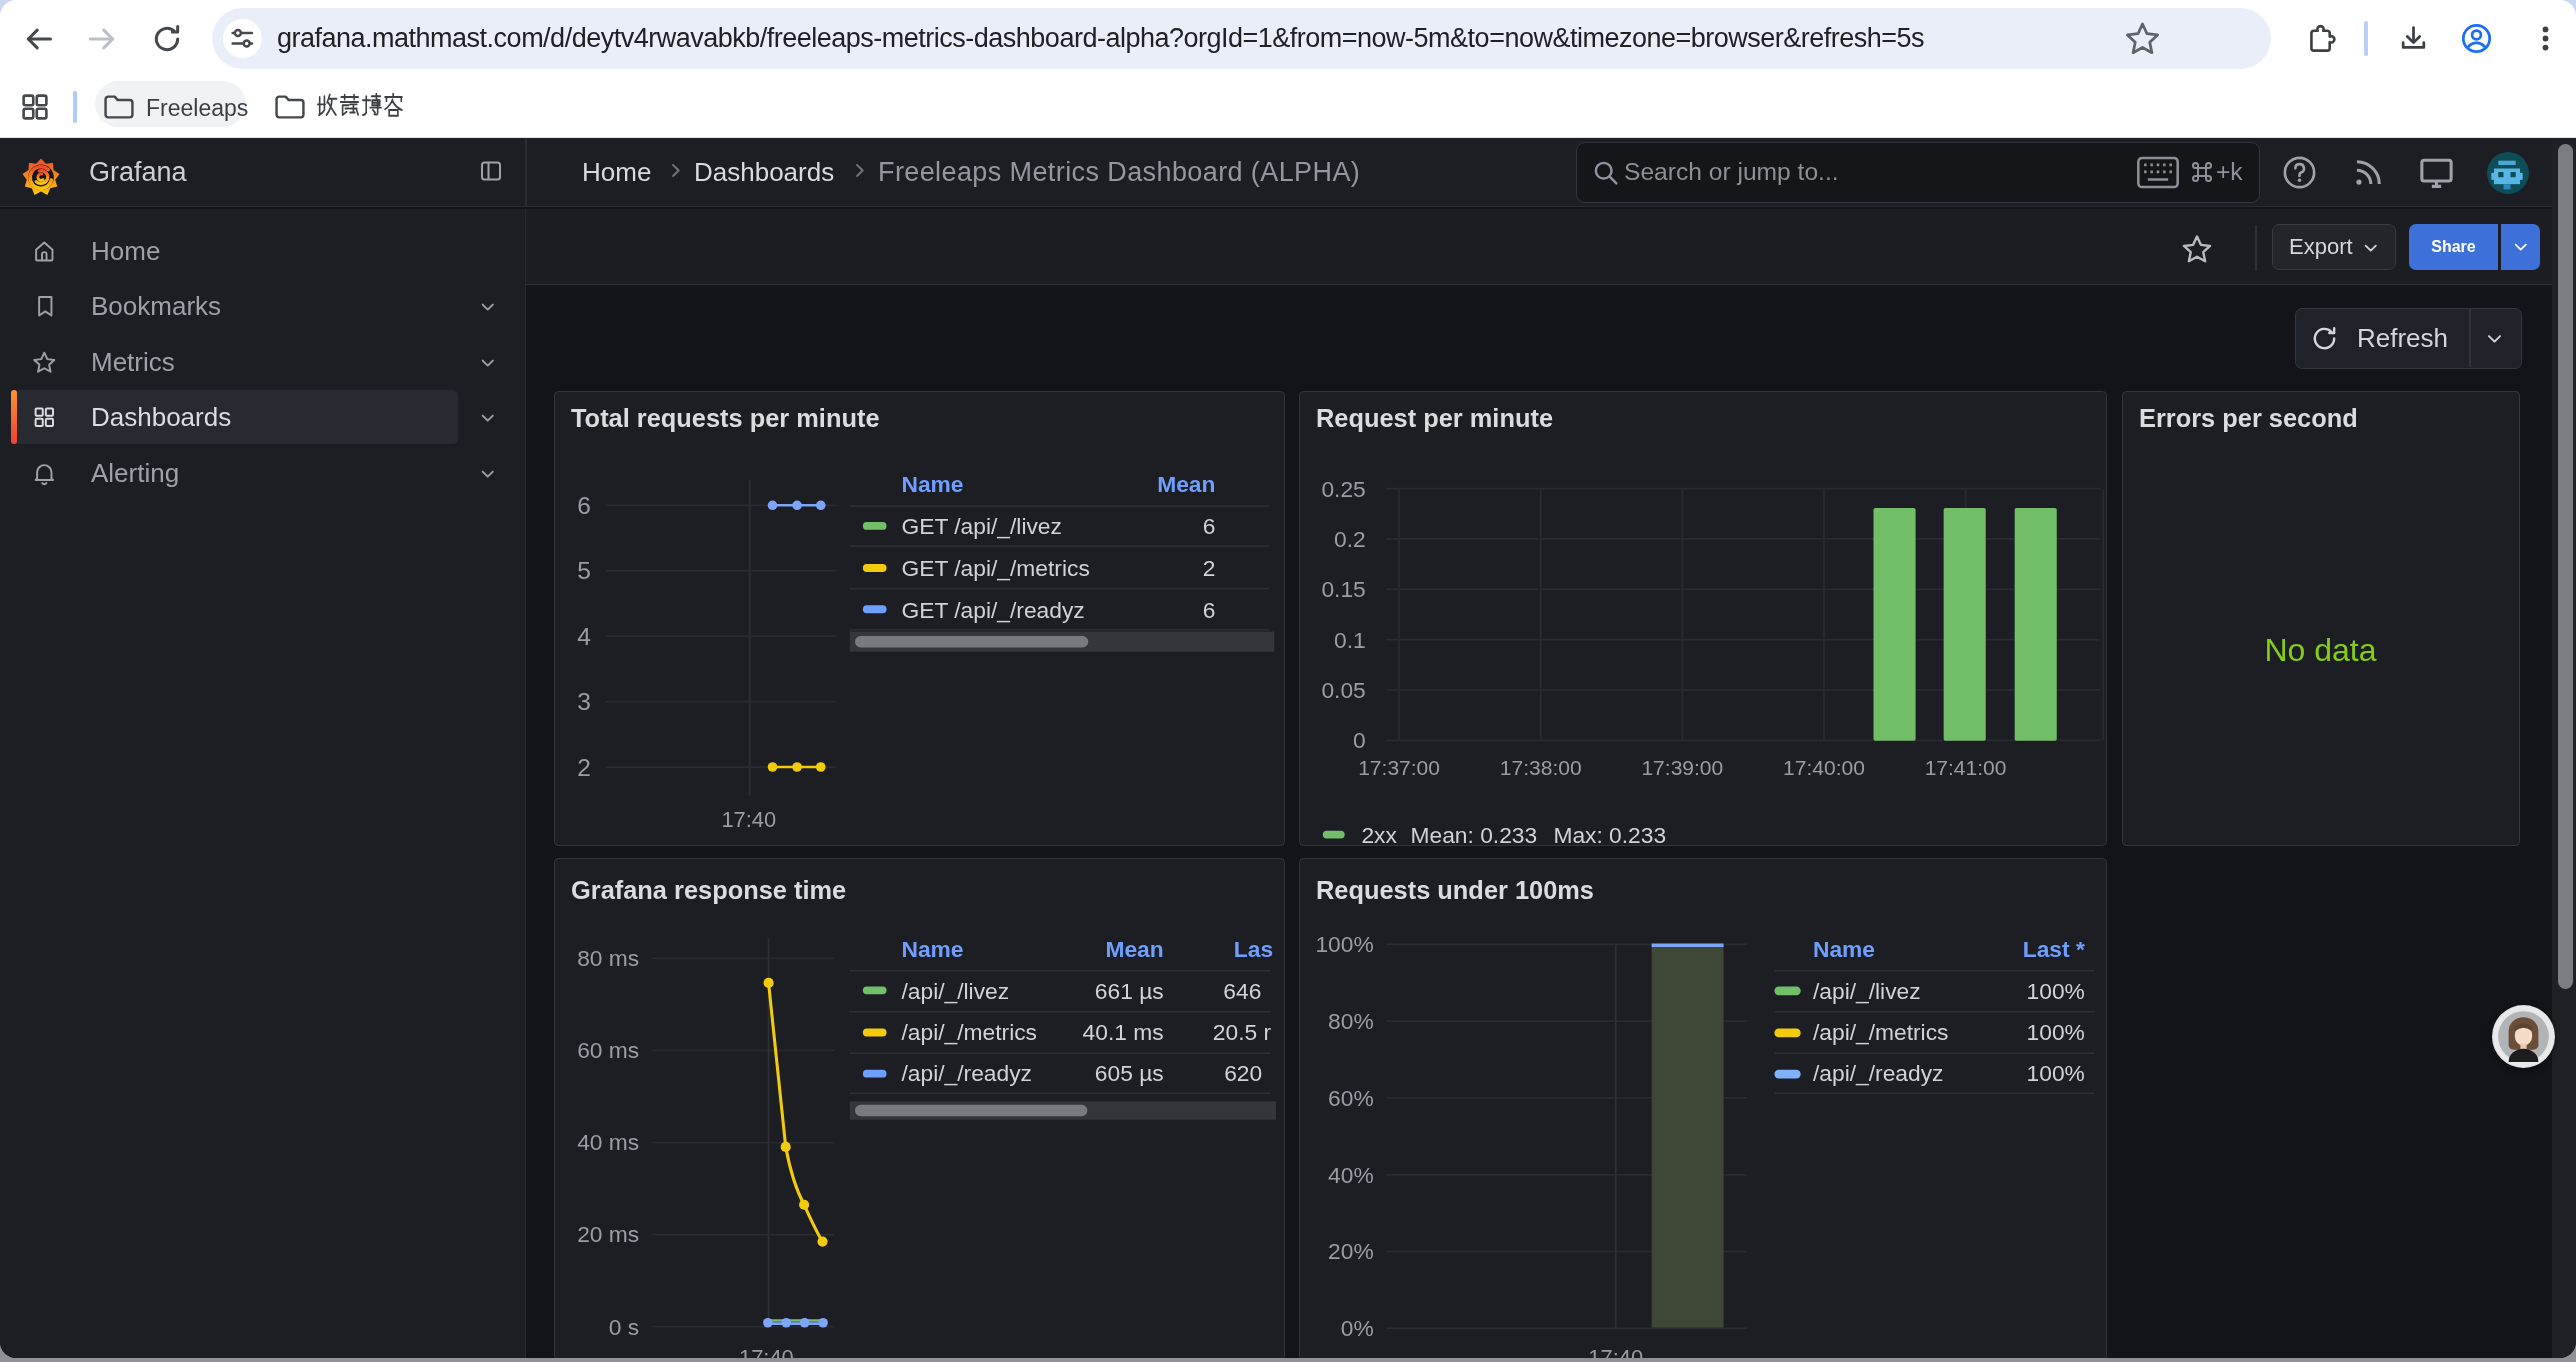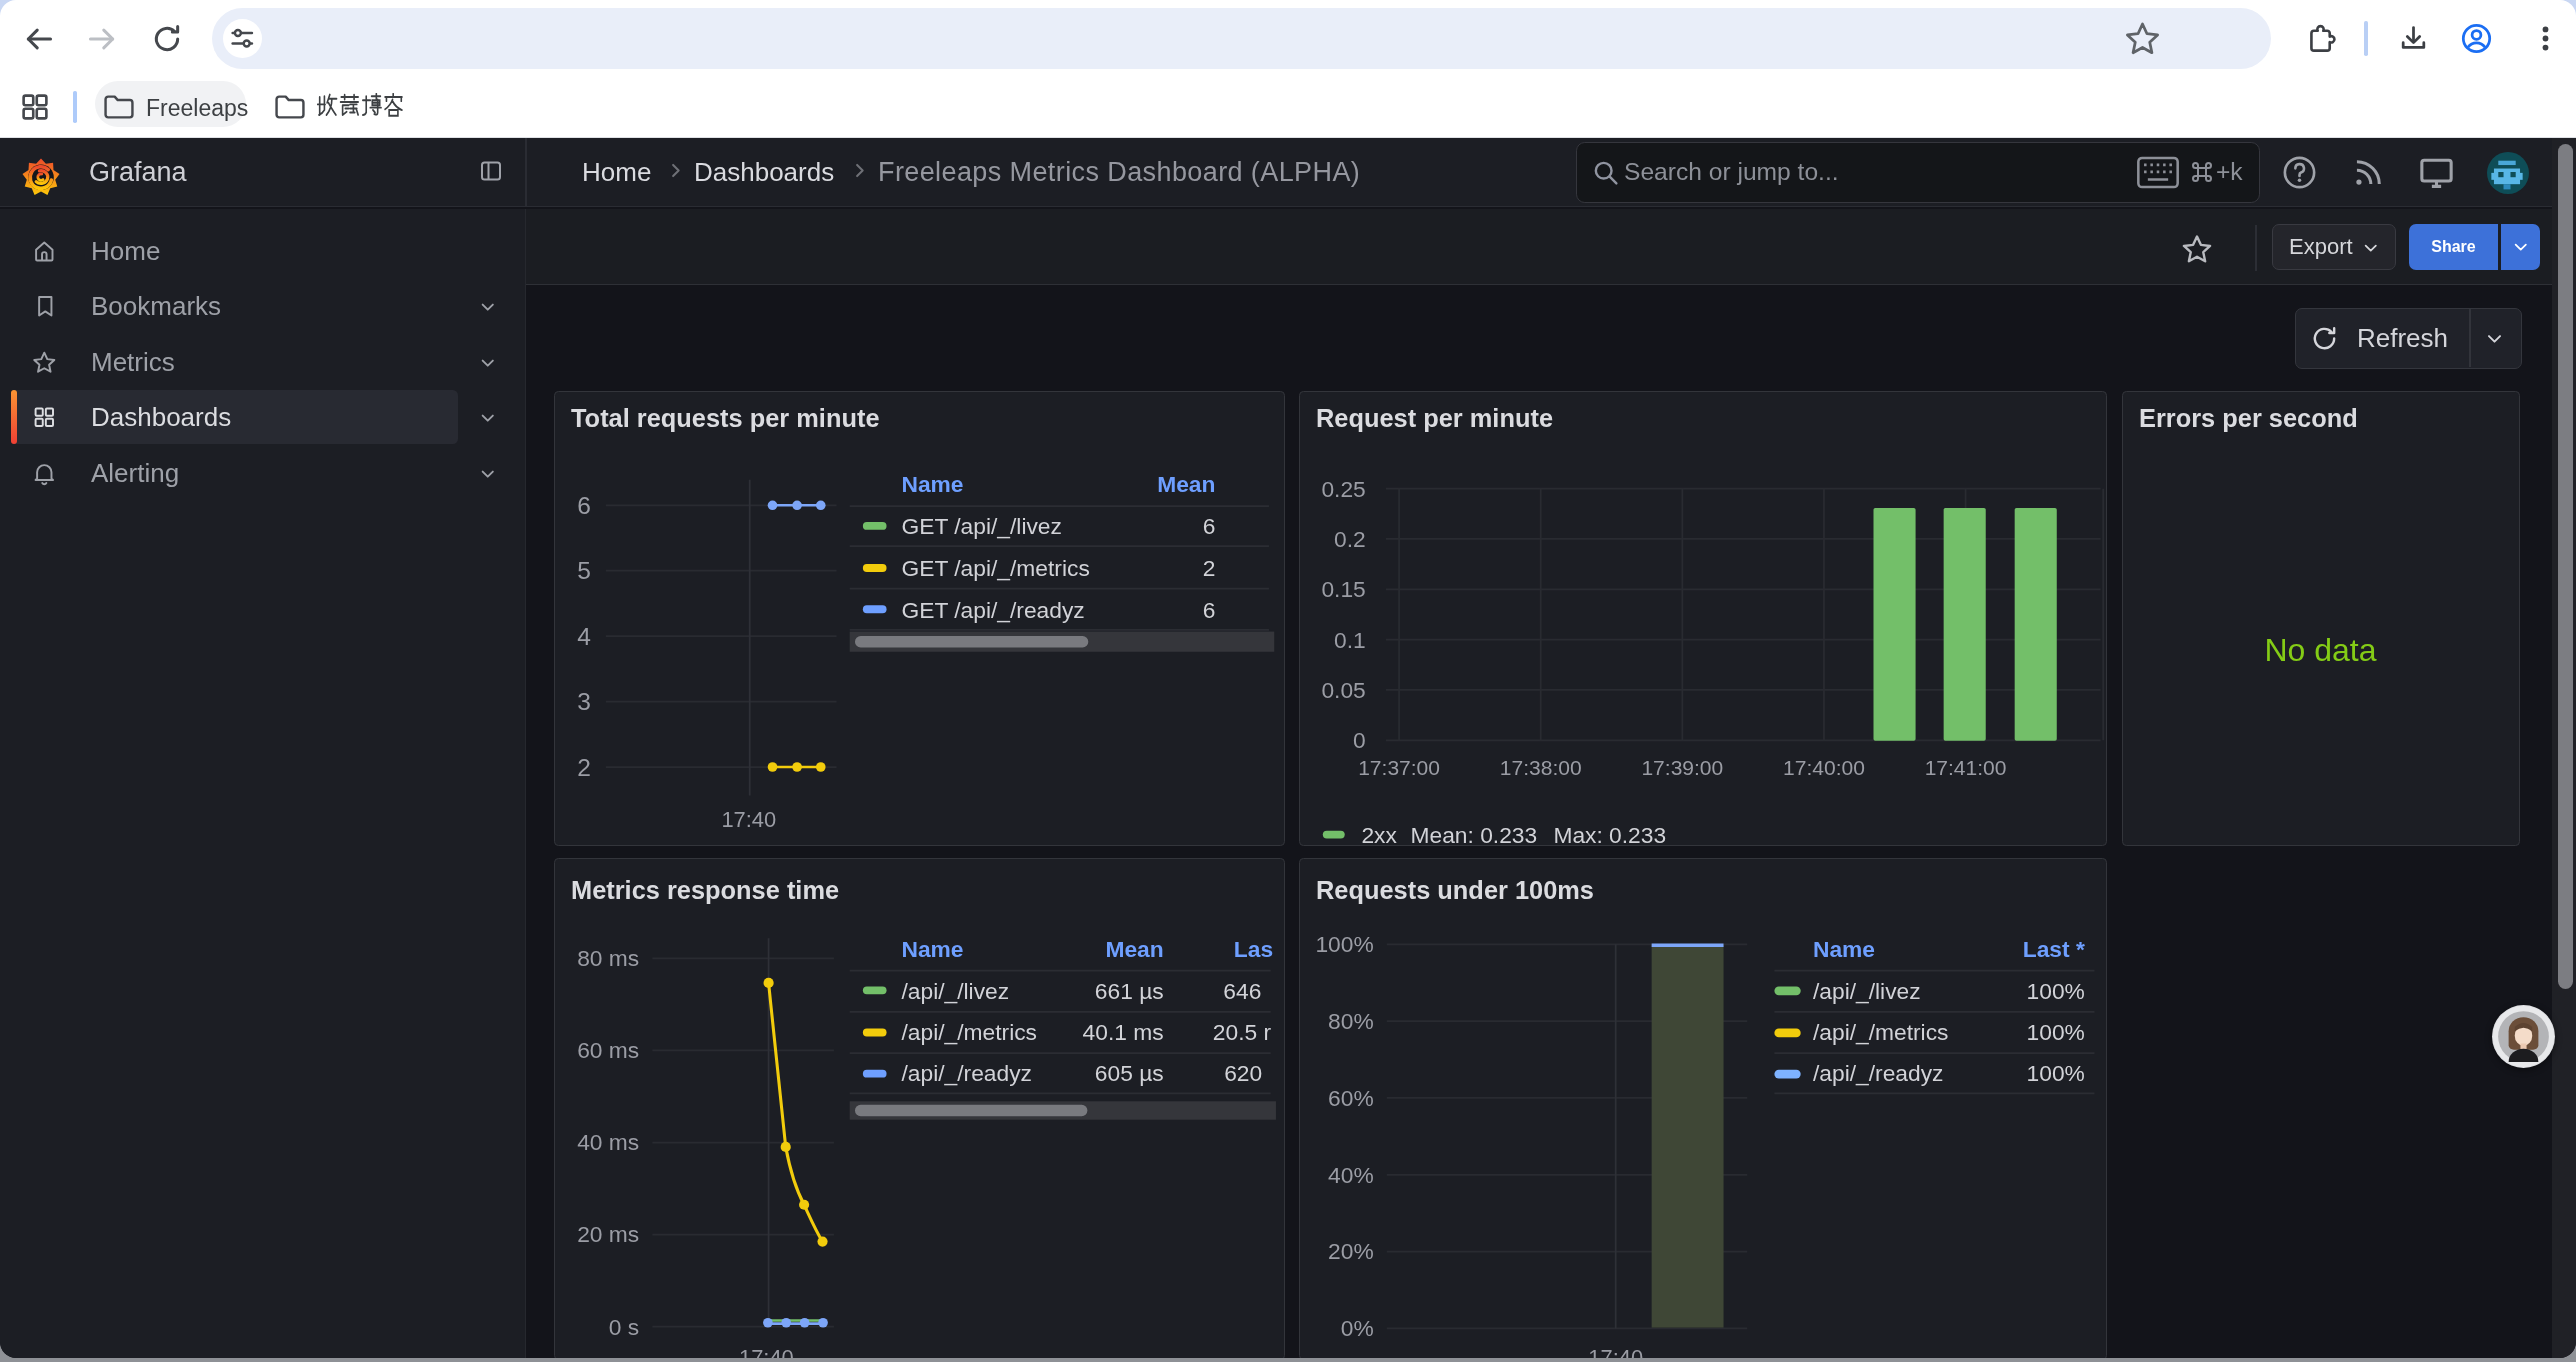--- a/index.html
+++ b/index.html
@@ -49,20 +49,21 @@
 </style>
 </head>
 <body>
 <div class="screen">
  <div class="abs" style="left:0;top:0;width:53px;height:53px;background:#c9d7f3"></div>
  <div class="abs" style="right:0;top:0;width:53px;height:53px;background:#c9d7f3"></div>
  <div class="window">
 
   <div class="abs urlpill"></div>
   <div class="abs tunecirc"></div>
+  <div class="abs urltext">grafana.mathmast.com/d/deytv4rwavabkb/freeleaps-metrics-dashboard-alpha?orgId=1&amp;from=now-5m&amp;to=now&amp;timezone=browser&amp;refresh=5s</div>
 
   <svg class="abs" style="left:23px;top:23px" width="32" height="32" viewBox="0 0 36 36" fill="none" stroke="#45484d" stroke-width="3.4" stroke-linecap="round" stroke-linejoin="round">
         <path d="M31 18 H6"></path>
         <path d="M16 8 L6 18 L16 28"></path>
       </svg>
   <svg class="abs" style="left:86px;top:23px" width="32" height="32" viewBox="0 0 36 36" fill="none" stroke="#bcbfc4" stroke-width="3.4" stroke-linecap="round" stroke-linejoin="round">
         <path d="M5 18 H30"></path>
         <path d="M20 8 L30 18 L20 28"></path>
       </svg>
   <svg class="abs" style="left:151px;top:23px" width="32" height="32" viewBox="0 0 36 36" fill="none" stroke="#45484d" stroke-width="3.4" stroke-linecap="round" stroke-linejoin="round">
@@ -378,21 +379,21 @@
         </g>
       </svg>
     </div>
 
     <div class="abs panel p3">
       <div class="ptitle">Errors per second</div>
       <div class="abs" style="left:0;top:240px;width:395px;text-align:center;font-size:32px;color:#84cc16">No data</div>
     </div>
 
     <div class="abs panel p4">
-      <div class="ptitle" style="top:16.7px">Metrics response time</div>
+      <div class="ptitle" style="top:16.7px">Grafana response time</div>
       <svg class="abs" style="left:0;top:8.8px" width="728" height="492" viewBox="0 0 830 561" font-family="Liberation Sans" font-size="24">
         <g stroke="#292b31" stroke-width="2">
           <path d="M111 103 H318 M111 208 H318 M111 313 H318 M111 418 H318 M111 523 H318"></path>
           <path d="M243.5 80 V523" stroke="#2e3037"></path>
         </g>
         <g fill="#9b9da5" font-size="26">
           <text x="96" y="112" text-anchor="end">80 ms</text>
           <text x="96" y="217" text-anchor="end">60 ms</text>
           <text x="96" y="322" text-anchor="end">40 ms</text>
           <text x="96" y="427" text-anchor="end">20 ms</text>

